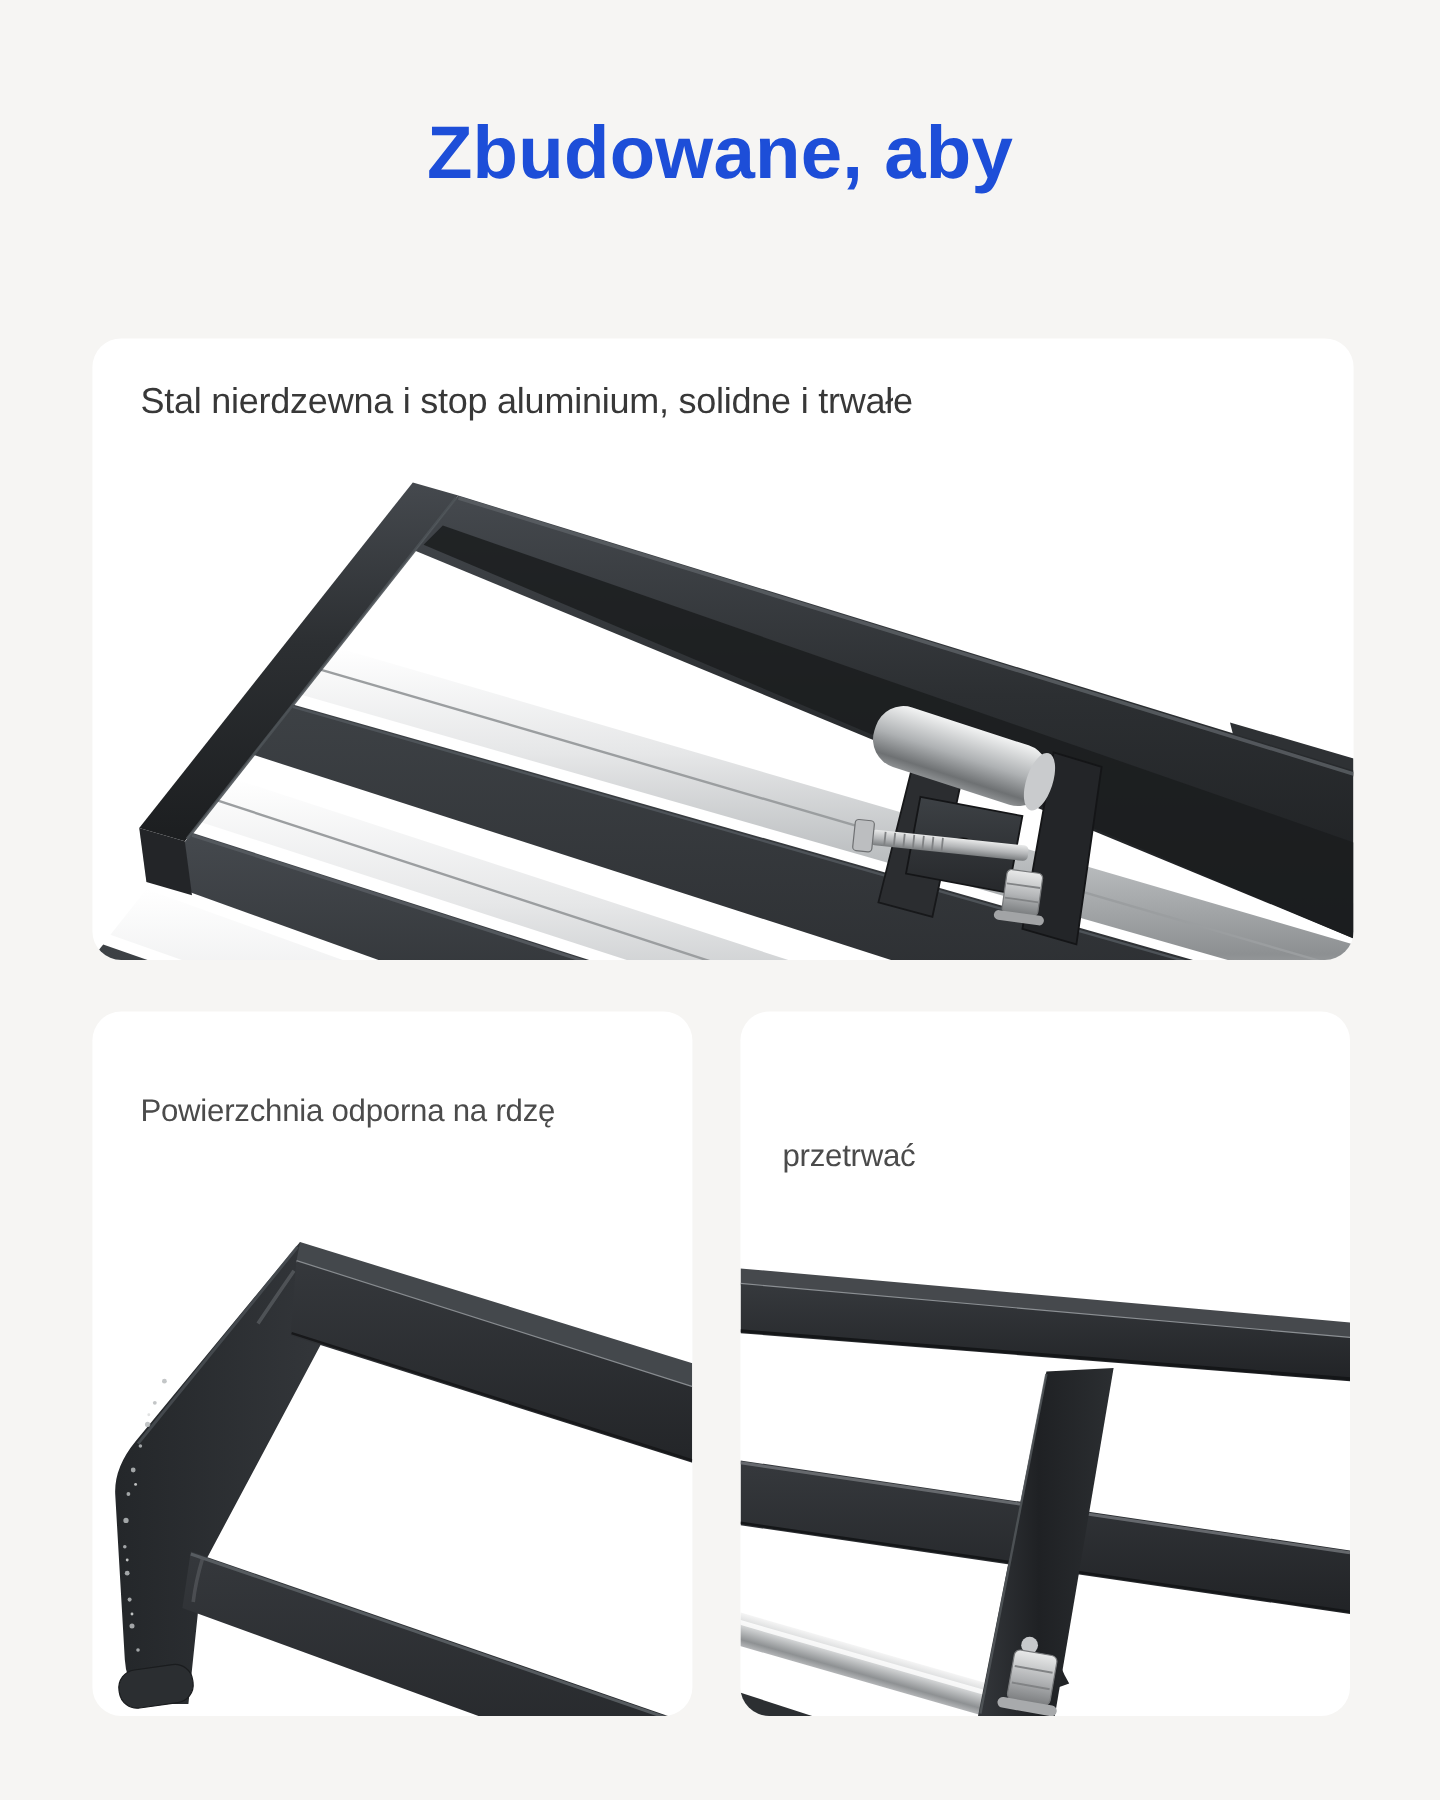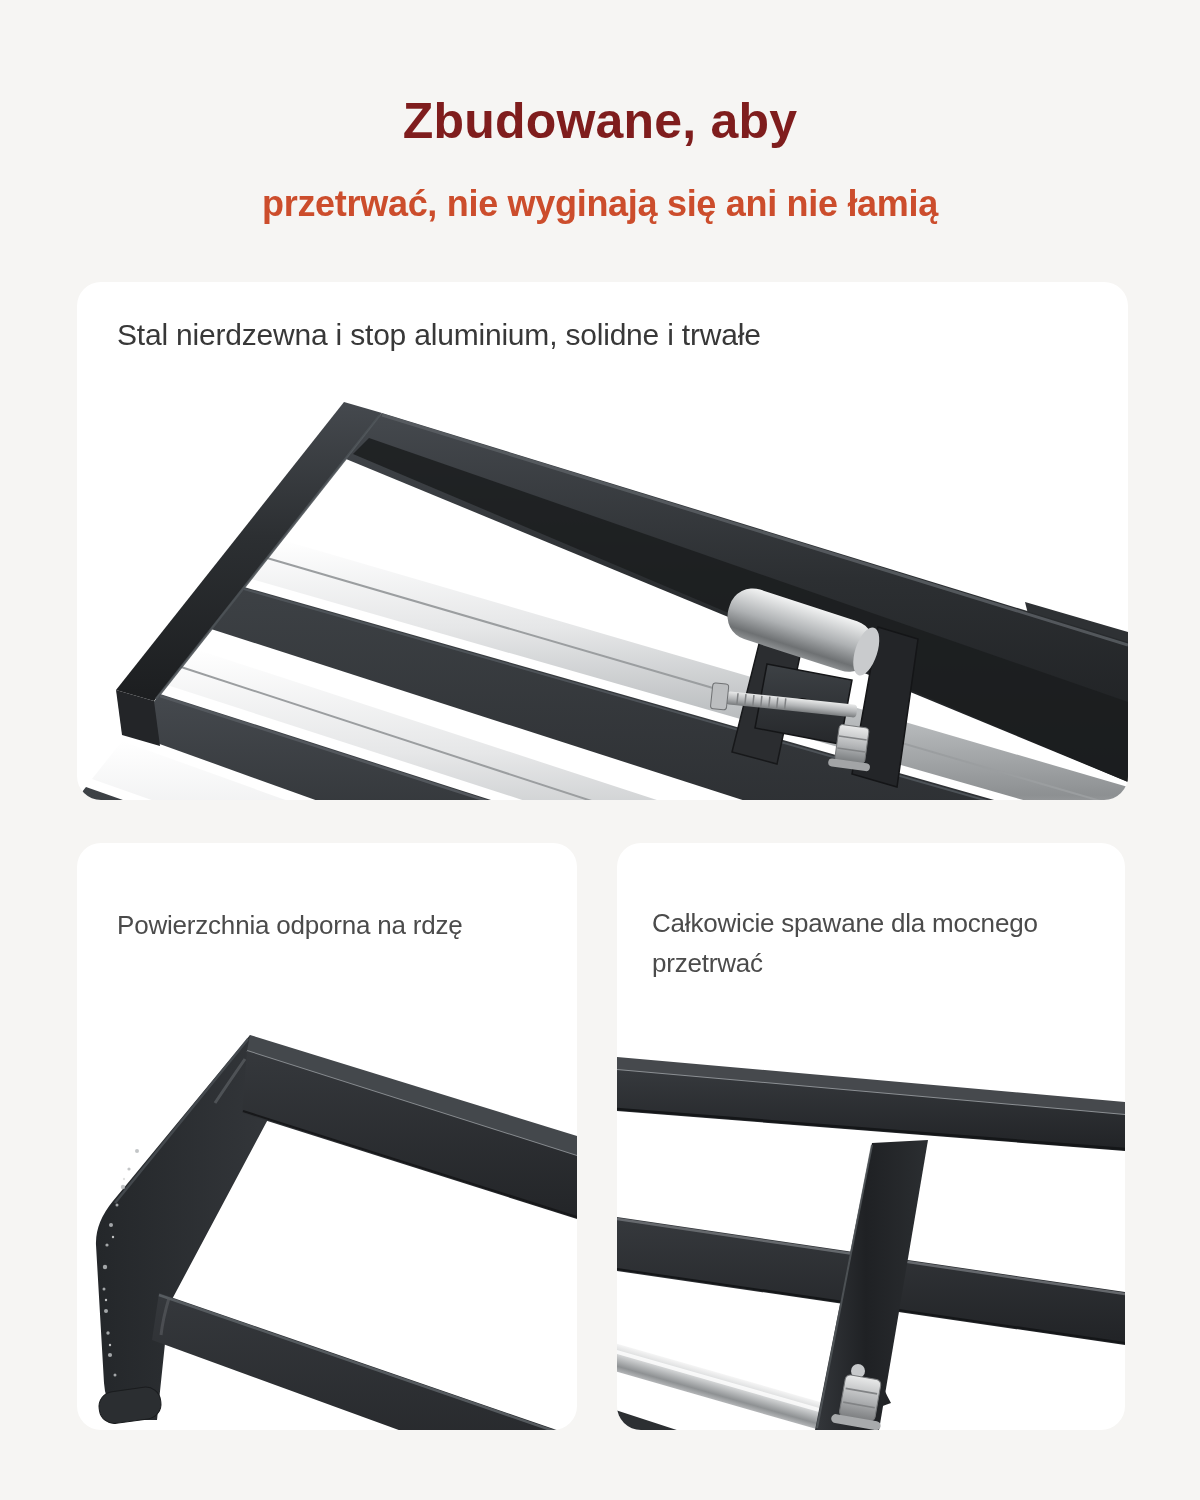--- a/index.html
+++ b/index.html
@@ -6,22 +6,22 @@
   body{
     width:1200px;height:1500px;
     background:#f6f5f3;
     font-family:"Liberation Sans",sans-serif;
     -webkit-font-smoothing:antialiased;
   }
   .page{position:relative;width:1200px;height:1500px;overflow:hidden;}
 
   .hero-title-1{
     position:absolute;top:94px;left:0;width:1200px;
-    text-align:center;font-size:50px;font-weight:700;
-    color:#7f1d1d;letter-spacing:0.2px;line-height:1.1;
+    text-align:center;font-size:62px;font-weight:700;
+    color:#1d4ed8;letter-spacing:0.2px;line-height:1.1;
   }
   .hero-title-2{
     position:absolute;top:184px;left:0;width:1200px;
     text-align:center;font-size:36px;font-weight:700;
     color:#cc4d2c;letter-spacing:-0.3px;line-height:1.1;
   }
 
   .card{
     position:absolute;background:#ffffff;border-radius:24px;overflow:hidden;
   }
@@ -45,21 +45,20 @@
   .photo-main{width:1051px;height:518px;}
   .photo-rust{width:500px;height:587px;}
   .photo-weld{width:508px;height:587px;}
 </style>
 </head>
 <body>
 
 <div class="page">
 
   <div class="hero-title-1">Zbudowane, aby</div>
-  <div class="hero-title-2">przetrwać, nie wyginają się ani nie łamią</div>
 
   <div class="card card-main">
     <div class="card-main-heading">Stal nierdzewna i stop aluminium, solidne i trwałe</div>
 
     <svg class="photo photo-main" viewBox="0 0 1051 518" xmlns="http://www.w3.org/2000/svg">
       <defs>
         <linearGradient id="m-black" x1="0" y1="0" x2="0" y2="1">
           <stop offset="0" stop-color="#3d4145"></stop>
             <stop offset="1" stop-color="#26282b"></stop>
         </linearGradient>
@@ -201,21 +200,21 @@
 
         <polygon points="82,450 500,594 500,652 75,497" fill="url(#l-black)"></polygon>
         <polyline points="82,452 500,596" fill="none" stroke="#5b6065" stroke-width="2.5" opacity="0.9"></polyline>
         <path d="M92,455 Q86,475 84,492" fill="none" stroke="#55595d" stroke-width="3" opacity="0.7"></path>
       </g>
     </svg>
   </div>
 
   <div class="card card-weld">
     <div class="card-small-heading weld-heading">
-      <span>Całkowicie spawane dla mocnego</span><br>
+      <br>
       <span>przetrwać</span>
     </div>
 
     <svg class="photo photo-weld" viewBox="0 0 508 587" xmlns="http://www.w3.org/2000/svg">
       <defs>
         <linearGradient id="r-black" x1="0" y1="0" x2="0" y2="1">
           <stop offset="0" stop-color="#36393d"></stop>
             <stop offset="1" stop-color="#212326"></stop>
         </linearGradient>
         <linearGradient id="r-post" x1="0" y1="0" x2="1" y2="0">

